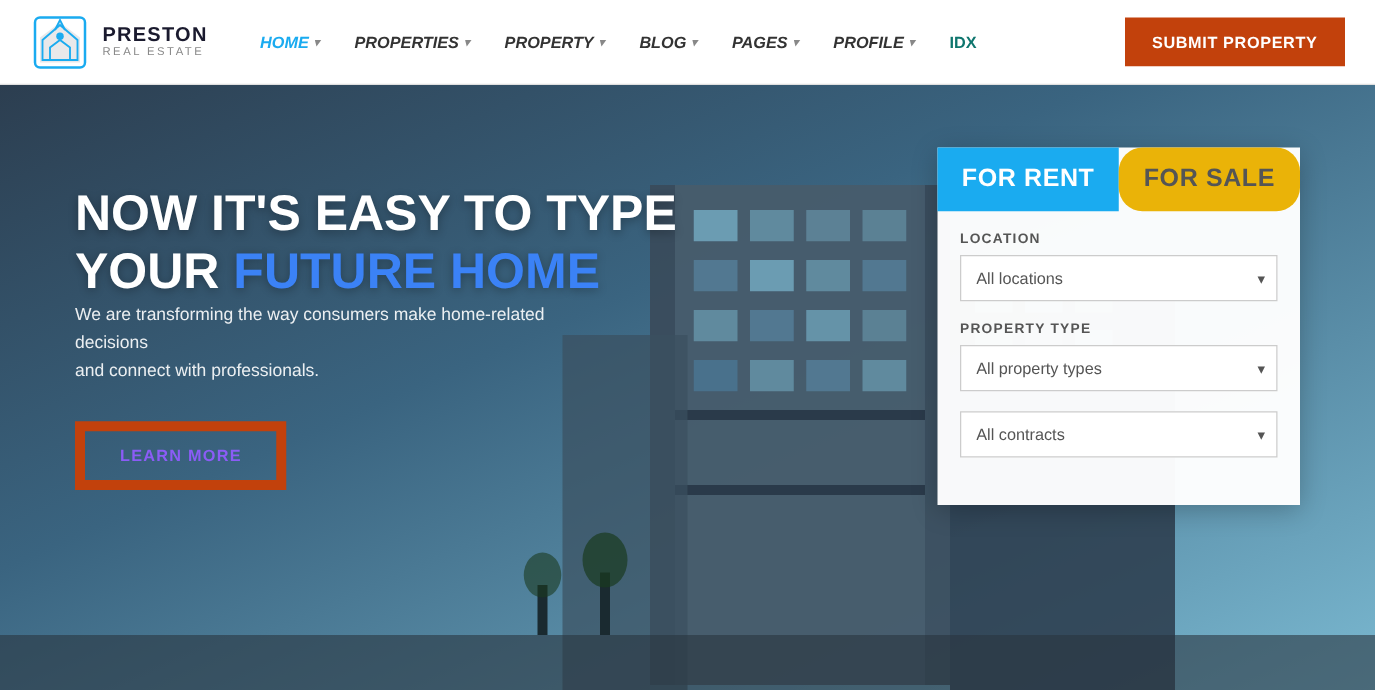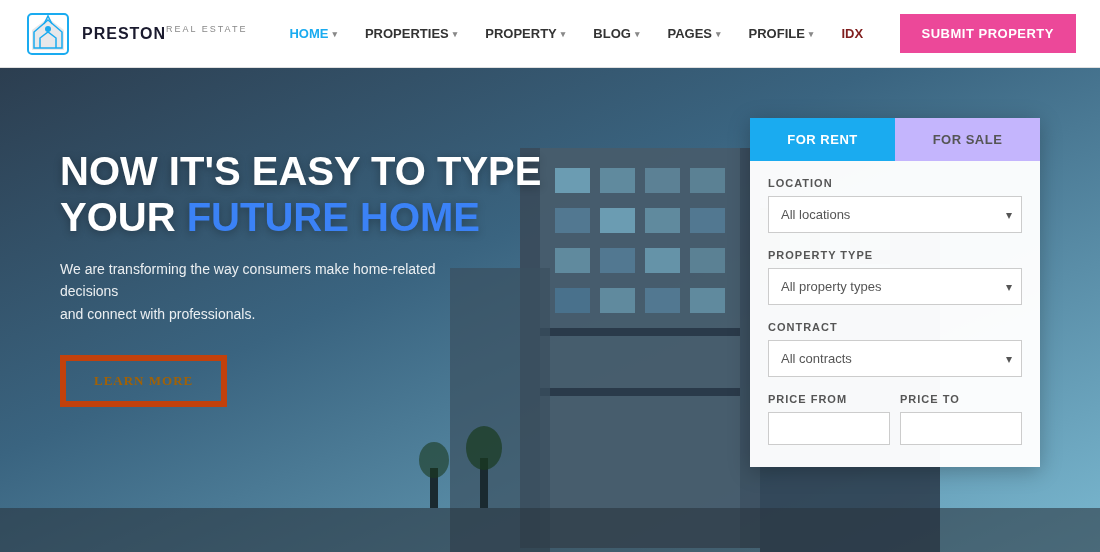--- a/index.html
+++ b/index.html
@@ -21,20 +21,21 @@
       align-items: center;
       gap: 10px;
       margin-right: 30px;
     }
     .logo-icon {
       width: 48px;
       height: 48px;
     }
     .logo-text {
       display: flex;
+      flex-direction: column;
       line-height: 1.1;
     }
     .logo-title {
       font-size: 16px;
       font-weight: 800;
       color: #1a1a2e;
       letter-spacing: 1px;
     }
     .logo-subtitle {
       font-size: 9px;
@@ -51,37 +52,38 @@
       font-size: 13px;
       font-weight: 600;
       color: #333;
       padding: 8px 12px;
       cursor: pointer;
       display: flex;
       align-items: center;
       gap: 4px;
       text-decoration: none;
       white-space: nowrap;
+      font-style: italic;
     }
     .nav-item.active {
       color: #1aabf0;
     }
     .nav-item .caret {
       font-size: 9px;
       color: #888;
     }
     .nav-idx {
       font-size: 13px;
       font-weight: 600;
-      color: #7f1d1d;
+      color: #0f766e;
       padding: 8px 12px;
       cursor: pointer;
     }
     .submit-btn {
-      background: #ec4899;
+      background: #c2410c;
       color: #fff;
       border: none;
       padding: 12px 22px;
       font-size: 13px;
       font-weight: 700;
       letter-spacing: 0.5px;
       cursor: pointer;
       white-space: nowrap;
       margin-left: 10px;
     }
@@ -125,67 +127,66 @@
       color: #fff;
       line-height: 1.15;
       text-shadow: 0 2px 8px rgba(0,0,0,0.3);
     }
     .hero-title-green {
       color: #3b82f6;
     }
     .hero-desc {
       font-size: 14px;
       color: rgba(255,255,255,0.9);
-      margin-top: 18px;
       line-height: 1.6;
       max-width: 430px;
     }
     .learn-more-btn {
       margin-top: 30px;
       display: inline-block;
-      border: 6px solid #c2410c;
-      color: #a16207;
+      border: 8px solid #c2410c;
+      color: #8b5cf6;
       background: transparent;
       padding: 12px 28px;
       font-size: 13px;
       font-weight: 700;
       letter-spacing: 1px;
       cursor: pointer;
-      font-family: Liberation Serif, serif;
     }
 
     
     .search-panel {
       position: absolute;
       top: 50px;
       right: 60px;
       width: 290px;
       background: rgba(255,255,255,0.97);
       box-shadow: 0 4px 20px rgba(0,0,0,0.25);
       padding: 0 0 18px 0;
     }
     .tab-row {
       display: flex;
     }
     .tab-btn {
       flex: 1;
       padding: 14px 0;
-      font-size: 13px;
+      font-size: 20px;
       font-weight: 700;
       border: none;
       cursor: pointer;
       letter-spacing: 0.5px;
     }
     .tab-btn.active {
       background: #1aabf0;
       color: #fff;
     }
     .tab-btn.inactive {
-      background: #c4b5fd;
+      background: #eab308;
       color: #555;
+      border-radius: 19px;
     }
     .search-body {
       padding: 16px 18px 4px 18px;
     }
     .field-label {
       font-size: 11px;
       font-weight: 700;
       color: #555;
       letter-spacing: 1px;
       margin-bottom: 7px;
@@ -378,37 +379,26 @@
         <select>
           <option>All property types</option>
           <option>House</option>
           <option>Apartment</option>
           <option>Condo</option>
           <option>Villa</option>
         </select>
         <span class="arrow">▾</span>
       </div>
 
-      <label class="field-label">CONTRACT</label>
       <div class="select-wrap">
         <select>
           <option>All contracts</option>
           <option>Monthly</option>
           <option>Yearly</option>
           <option>Weekly</option>
         </select>
         <span class="arrow">▾</span>
       </div>
 
-      <div class="price-row">
-        <div class="price-col">
-          <label class="field-label">PRICE FROM</label>
-          <input type="text" placeholder="" style="">
-        </div>
-        <div class="price-col">
-          <label class="field-label">PRICE TO</label>
-          <input type="text" placeholder="" style="">
-        </div>
-      </div>
     </div>
   </div>
 
 </section>
 
 </body></html>

